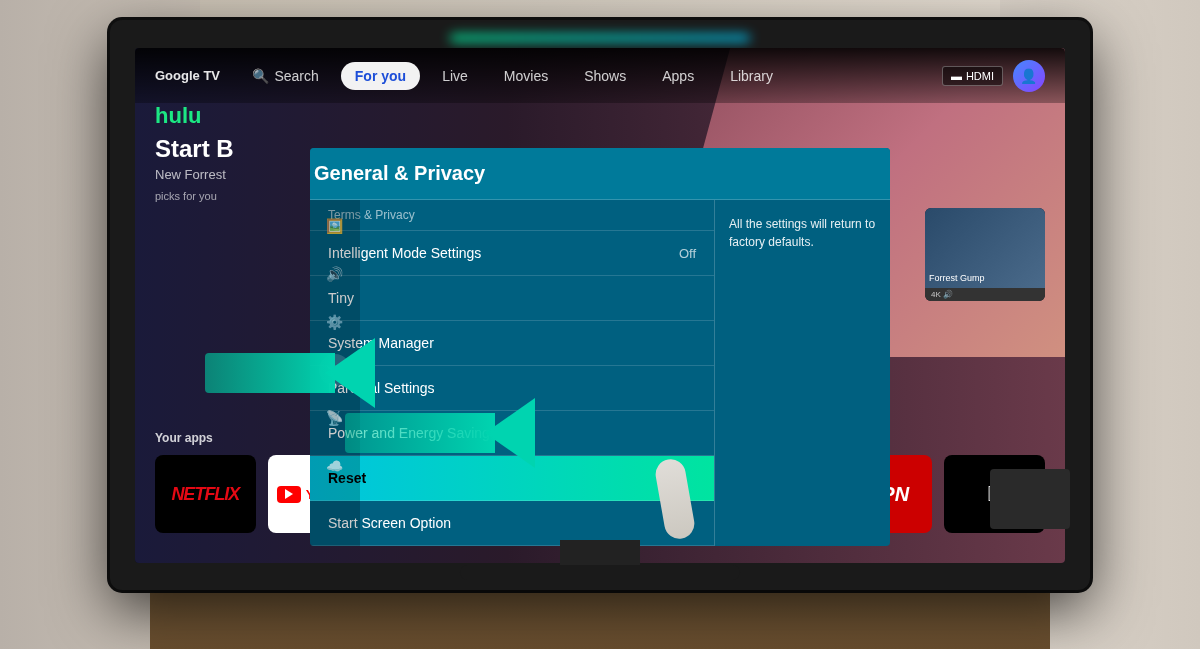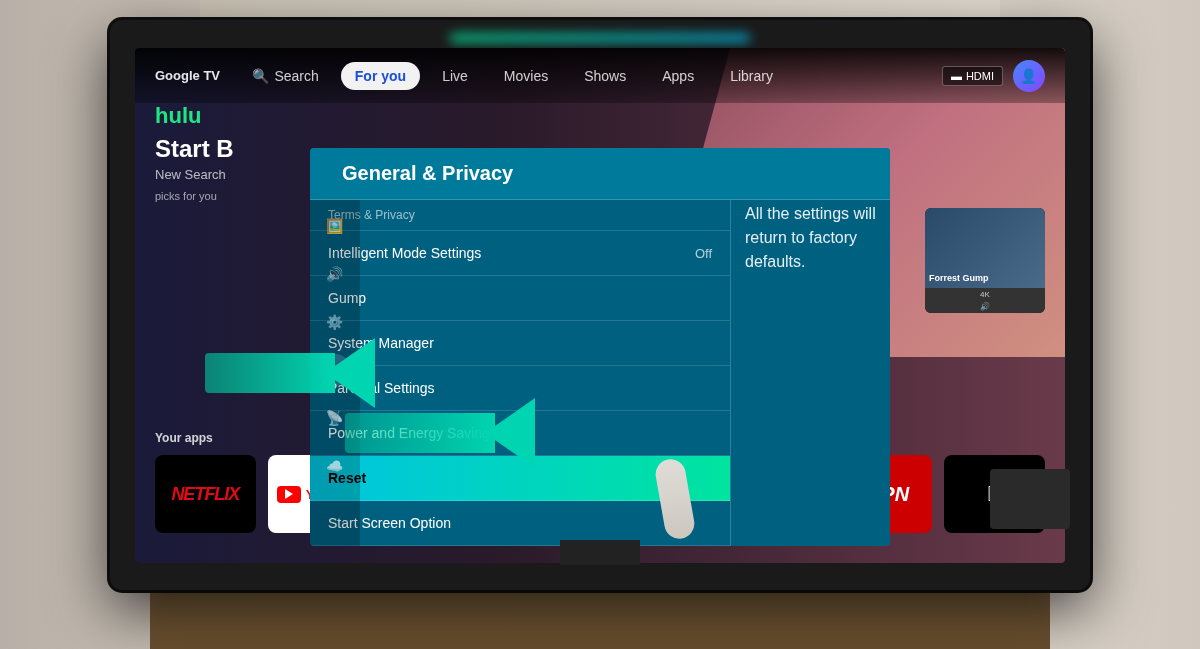--- a/index.html
+++ b/index.html
@@ -233,32 +233,31 @@
       width: 100%;
       height: 80px;
       background: linear-gradient(135deg, #2a4a6a, #4a6a8a);
       display: flex;
       align-items: flex-end;
       padding: 4px;
     }
     .movie-card-title {
       color: #fff;
       font-size: 9px;
-      font-weight: bold;
+      font-weight: normal;
       line-height: 1.2;
     }
     .movie-card-badge {
       background: #333;
       color: rgba(255,255,255,0.7);
       font-size: 8px;
       padding: 2px 6px;
       display: flex;
-      align-items: center;
+      align-items: flex-end;
       gap: 3px;
-      flex-direction: column;
     }
 
     
     .apps-section {
       position: absolute;
       bottom: 30px;
       left: 20px;
       right: 20px;
       z-index: 5;
     }
@@ -369,21 +368,21 @@
       transform: translateX(-50%);
       width: 580px;
       background: #006080;
       border-radius: 4px;
       z-index: 20;
       overflow: hidden;
     }
 
     .settings-header {
       background: #007a9a;
-      padding: 14px 32px;
+      padding: 14px 4px;
       color: #fff;
       font-size: 20px;
       font-weight: bold;
       border-bottom: 1px solid rgba(255,255,255,0.2);
     }
 
     .settings-sidebar {
       position: absolute;
       left: 0; top: 0; bottom: 0;
       width: 50px;
@@ -438,24 +437,24 @@
     }
 
     .terms-item {
       padding: 8px 18px;
       color: rgba(255,255,255,0.6);
       font-size: 12px;
       border-bottom: 1px solid rgba(255,255,255,0.15);
     }
 
     .settings-desc {
-      width: 160px;
-      padding: 2px 14px;
+      width: 176px;
+      padding: 15px 14px;
       color: rgba(255,255,255,0.9);
-      font-size: 16px;
+      font-size: 12px;
       line-height: 1.5;
       border-left: 1px solid rgba(255,255,255,0.2);
       min-height: 200px;
     }
 
     
     .arrow-left {
       position: absolute;
       left: 60px;
       top: 290px;
@@ -623,21 +622,21 @@
         </div>
         <div class="profile-avatar">
           <span>👤</span>
         </div>
       </div>
     </div>
 
     <div class="content-area">
       <div class="hulu-logo">hulu</div>
       <div class="content-title">Start B</div>
-      <div class="content-subtitle">New Search</div>
+      <div class="content-subtitle">New Forrest</div>
       <div class="picks-label">picks for you</div>
     </div>
 
     <div class="dots-row">
       <div class="dot active"></div>
       <div class="dot"></div>
       <div class="dot"></div>
       <div class="dot"></div>
       <div class="dot"></div>
     </div>
@@ -718,21 +717,21 @@
           <div class="terms-item">
             <span>Terms &amp; Privacy</span>
           </div>
 
           <div class="settings-item">
             <span>Intelligent Mode Settings</span>
             <span class="settings-item-value">Off</span>
           </div>
 
           <div class="settings-item">
-            <span>Gump</span>
+            <span>Tiny</span>
           </div>
 
           <div class="settings-item">
             <span>System Manager</span>
           </div>
 
           <div class="settings-item">
             <span>Parental Settings</span>
           </div>
 

